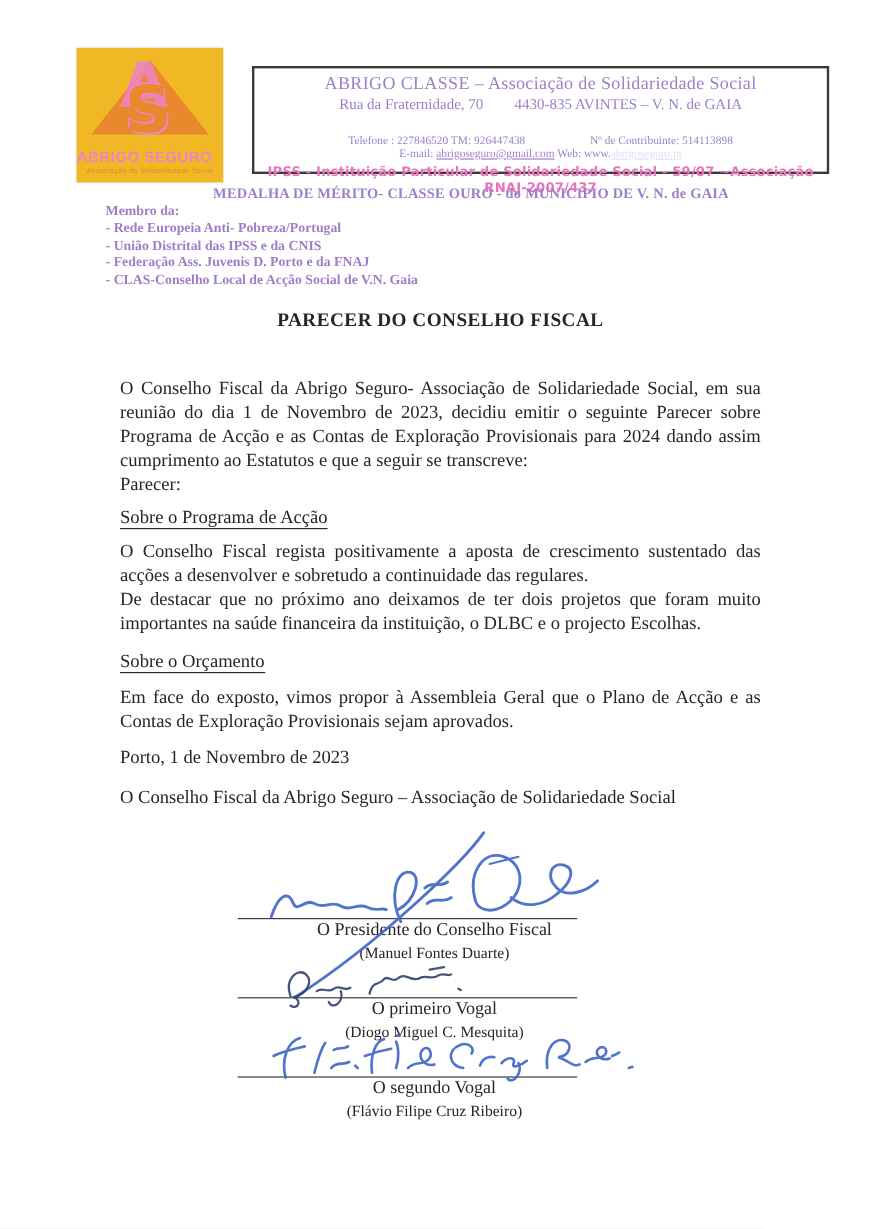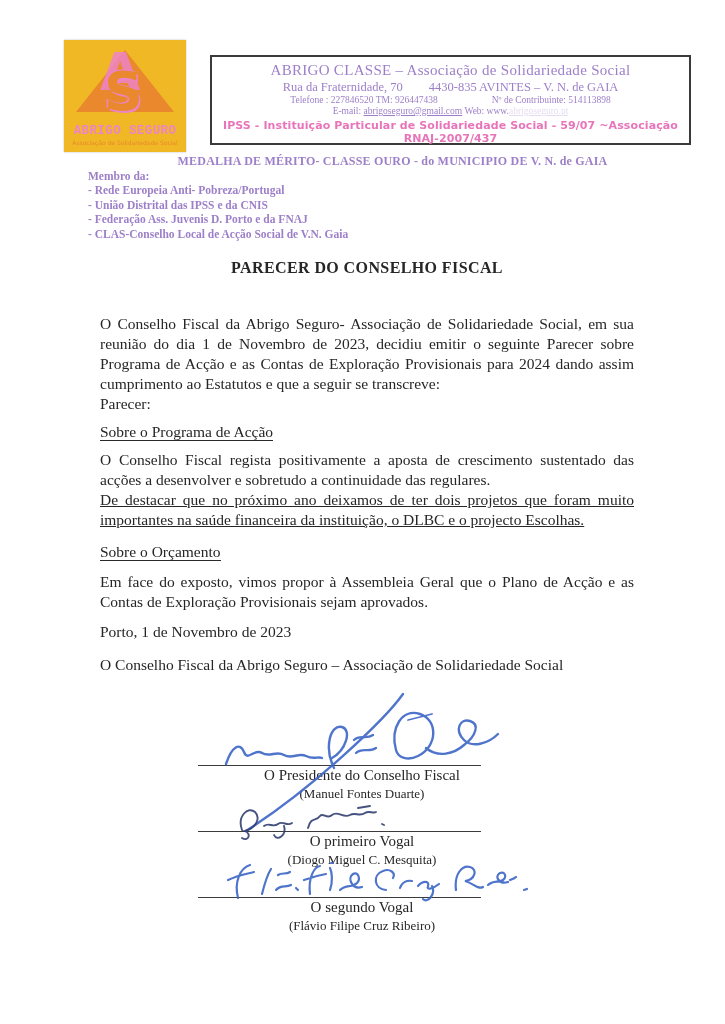--- a/index.html
+++ b/index.html
@@ -14,34 +14,34 @@
   .logo { position:absolute; left:64px; top:40px; width:122px; height:112px;
           background:var(--logo-yellow,#f0b825); box-shadow:0 0 2px rgba(0,0,0,.25); }
   .logo-triangle { position:absolute; left:12px; top:10px; width:0; height:0;
           border-left:49px solid transparent; border-right:49px solid transparent;
           border-bottom:62px solid var(--logo-orange,#e9882c); }
   .logo-a { position:absolute; top:2px; left:36px; font-family:"DejaVu Sans",sans-serif;
           font-weight:bold; font-size:52px; color:var(--logo-pink,#ee84c8); opacity:.85; }
   .logo-s { position:absolute; top:20px; left:40px; font-family:"DejaVu Sans",sans-serif;
           font-weight:bold; font-size:54px; color:var(--logo-orange,#e9882c);
           text-shadow:-1.5px -1.5px 0 var(--logo-pink,#ee84c8), 1.5px 1.5px 0 var(--logo-pink,#ee84c8); }
-  .logo-name { position:absolute; bottom:14px; width:100%; text-align:center;
-          font-family:Liberation Mono, monospace; font-weight:bold; font-size:12.5px;
+  .logo-name { position:absolute; bottom:14px; width:100%; text-align:left;
+          font-family:Liberation Sans, sans-serif; font-weight:bold; font-size:12.5px;
           color:var(--logo-pink,#ee84c8); letter-spacing:.4px; white-space:nowrap; }
   .logo-sub { position:absolute; bottom:6px; width:100%; text-align:center;
           font-family:"DejaVu Sans",sans-serif; font-size:6px; color:var(--logo-orange,#e9882c); white-space:nowrap; }
 
   
   .header-box { position:absolute; left:210px; top:55px; width:481px; height:90px;
           border:2px solid #3a3a3a; text-align:center; padding-top:5px;
           color:var(--header-purple,#9d7fc9); }
   .hb-org  { font-size:15px; letter-spacing:.3px; }
   .hb-addr { font-size:12.5px; margin-top:1px; }
   .hb-addr .gap { display:inline-block; width:26px; }
-  .hb-line3 { font-size:9.5px; margin-top:0; }
+  .hb-line3 { font-size:9.5px; margin-top:18px; }
   .hb-line3 .gap { display:inline-block; width:54px; }
   .hb-line4 { font-size:9.5px; margin-top:1px; }
   .hb-line4 .u { text-decoration:underline; }
   .hb-line4 .faded { opacity:.28; text-decoration:underline; }
   .hb-ipss { font-family:"DejaVu Sans",sans-serif; font-weight:bold; font-size:11px;
           color:var(--pink,#e874ba); margin-top:3px; letter-spacing:.1px; }
 
   
   .medal { position:absolute; top:154px; left:0; width:100%; text-align:center; padding-left:60px;
           font-weight:bold; font-size:12px; color:var(--header-purple,#9d7fc9); letter-spacing:.2px; }
@@ -52,21 +52,21 @@
   
   .doc { position:absolute; left:100px; top:258px; width:534px;
           font-size:15.5px; line-height:20px; }
   .doc-title { text-align:center; font-weight:bold; font-size:16px; letter-spacing:.4px; }
   .p-intro { margin-top:36px; text-align:justify; }
   .p-parecer { text-align:left; }
   .sec-head { margin-top:8px; display:block; }
   .sec-head span { border-bottom:1px solid #2a2a2a; padding-bottom:0; }
   .sec-head-2 { margin-top:12px; }
   .p-body { margin-top:8px; text-align:justify; }
-  .p-body2 { text-align:justify;text-decoration:underline; }
+  .p-body2 { text-align:justify; }
   .p-em { margin-top:10px; text-align:justify; }
   .p-date { margin-top:10px; }
   .p-close { margin-top:13px; }
 
   
   .sig-block { position:absolute; left:198px; width:283px; border-top:1.5px solid #3c3c3c;
           text-align:center; font-size:15px; line-height:19px; }
   .sig-block .name { font-size:13px; line-height:17px; }
   .sig-block .inner { padding-left:45px; }
   #sig-block-1 { top:765px; }

